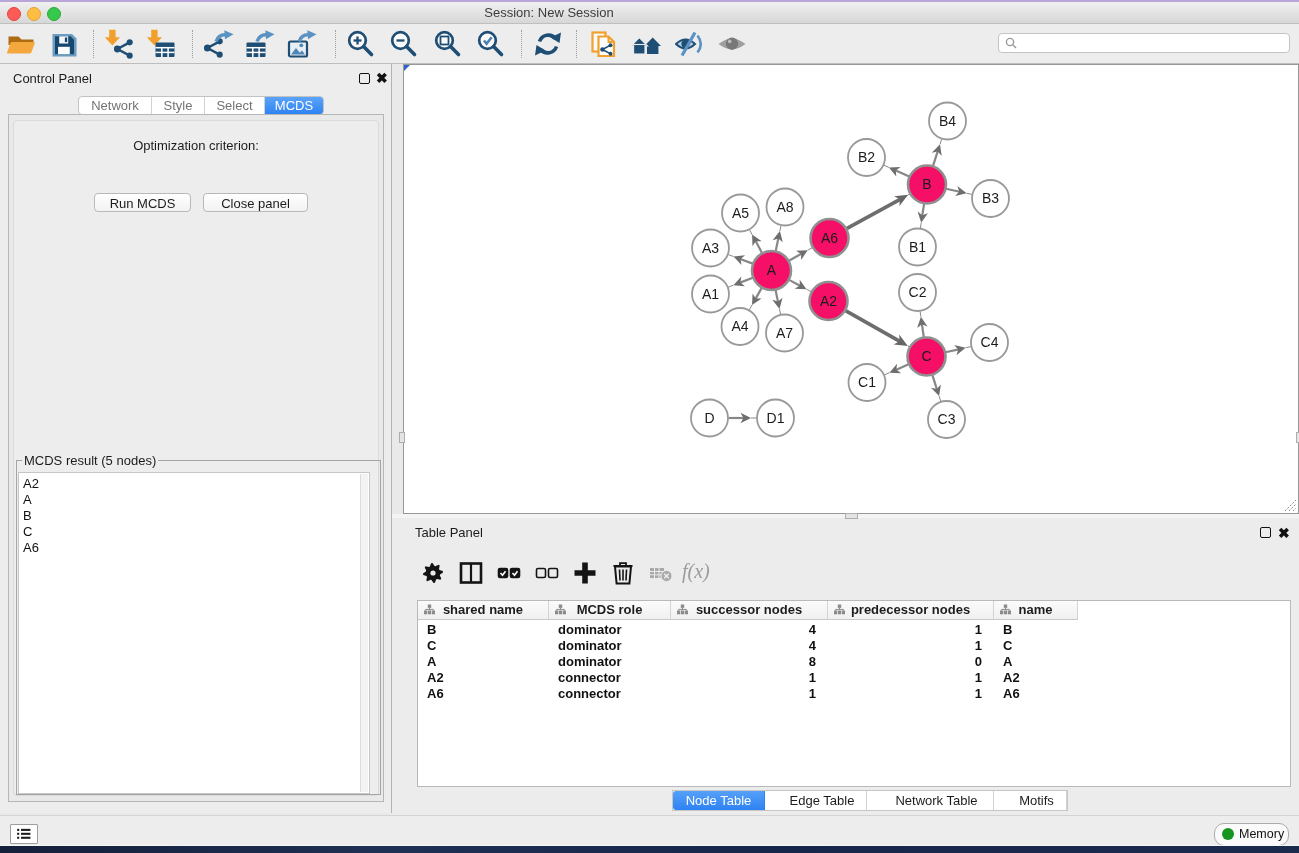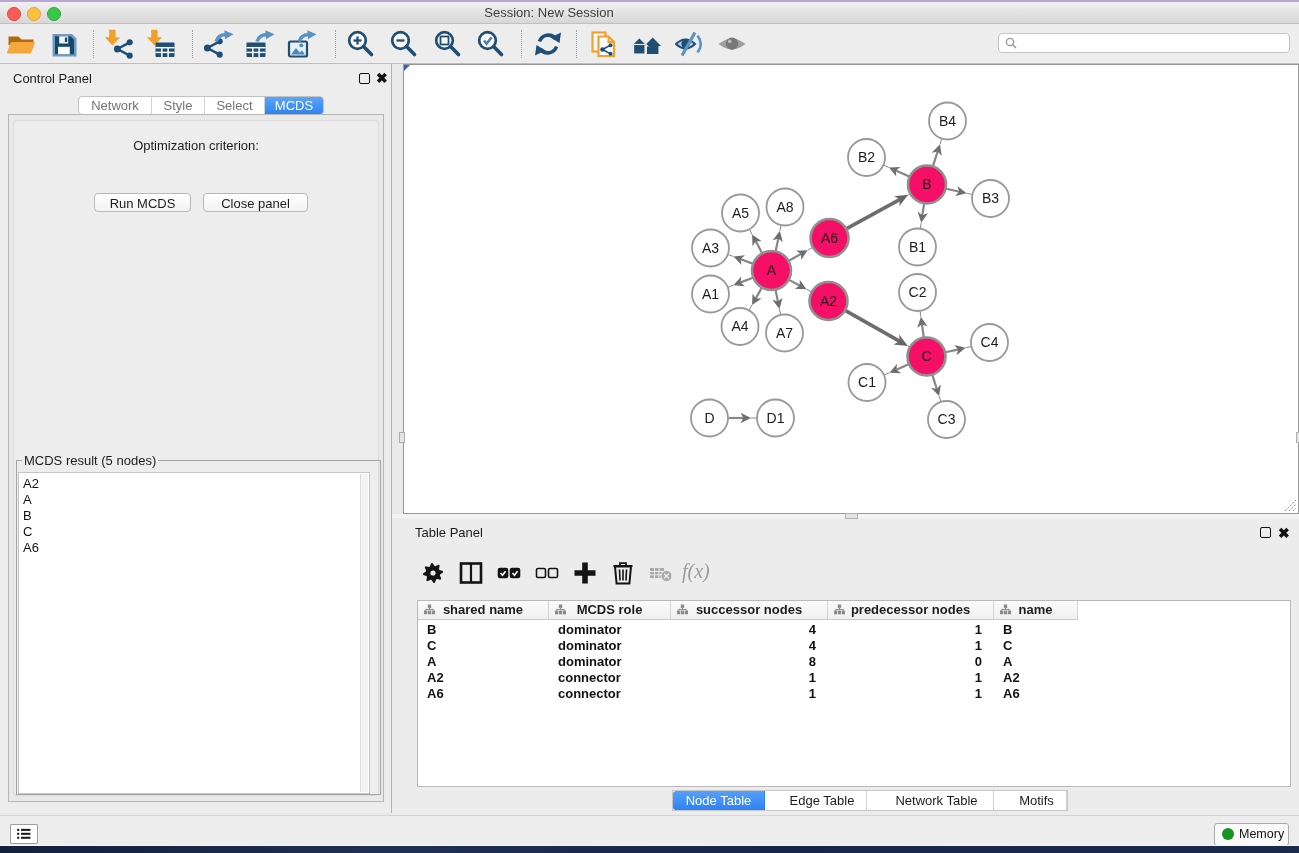--- a/index.html
+++ b/index.html
@@ -54,21 +54,21 @@
 #ttool{position:absolute;left:0px;top:40px;width:907px;height:36px;}
 #ttable{position:absolute;left:25px;top:82px;width:872px;height:185px;background:#fff;border:1px solid #b9b9b9;font-weight:bold;}
 .hcell{position:absolute;top:0;height:18px;background:linear-gradient(#fbfbfb,#f0f0f0);border-right:1px solid #d4d4d4;border-bottom:1px solid #c9c9c9;font-size:13px;color:#1c1c1c;text-align:center;line-height:18px;}
 .rcell{position:absolute;font-size:13px;color:#111;line-height:16px;}
 #ttabs{position:absolute;left:280px;top:272px;height:19px;display:flex;border:1px solid #c6c6c6;border-radius:0;background:#fff;gap:13px;}
 #ttabs .seg{font-size:13px;line-height:19px;color:#1c1c1c;text-align:center;border-right:1px solid #d2d2d2;}
 #ttabs .sel{background:linear-gradient(#55a0f8,#2e82f3);color:#fff;border-radius:3px 0 0 3px;border-right:1px solid #2e82f3;}
 
 #statusbar{left:0;top:815px;width:1299px;height:30px;background:#ededed;border-top:1px solid #d4d4d4;}
 #listbtn{position:absolute;left:10px;top:8px;width:26px;height:18px;background:#fff;border:1px solid #9e9e9e;border-radius:1px;}
-#membtn{position:absolute;left:1214px;top:7px;width:73px;height:21px;background:#fafafa;border:1px solid #ababab;border-radius:3px;font-size:12.5px;color:#111;}
+#membtn{position:absolute;left:1214px;top:7px;width:73px;height:21px;background:#fafafa;border:1px solid #ababab;border-radius:10px;font-size:12.5px;color:#111;}
 #bottomstrip{left:0;top:845px;width:1299px;height:8px;border-top:1px solid #f8f8f8;box-sizing:border-box;background:linear-gradient(90deg,#141f3a,#1e3054 30%,#16254a 60%,#1b2b4e);}
 .handle{position:absolute;background:#e4e4e4;border:1px solid #adadad;}
 </style></head>
 <body>
 <div id="topstrip" class="abs"></div>
 <div id="titlebar" class="abs">
   <div class="tl t1"></div>
     <div class="tl t2"></div>
     <div class="tl t3"></div>
   <div id="titletext">Session: New Session</div>

